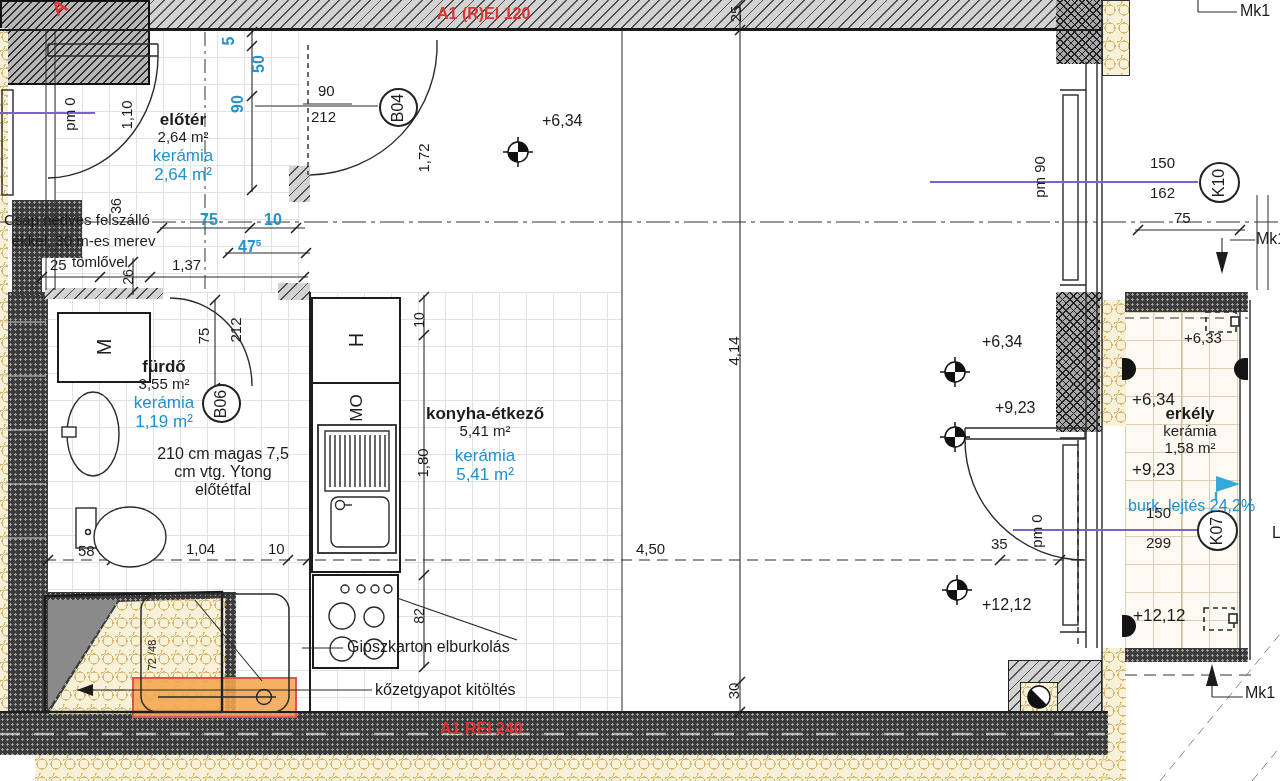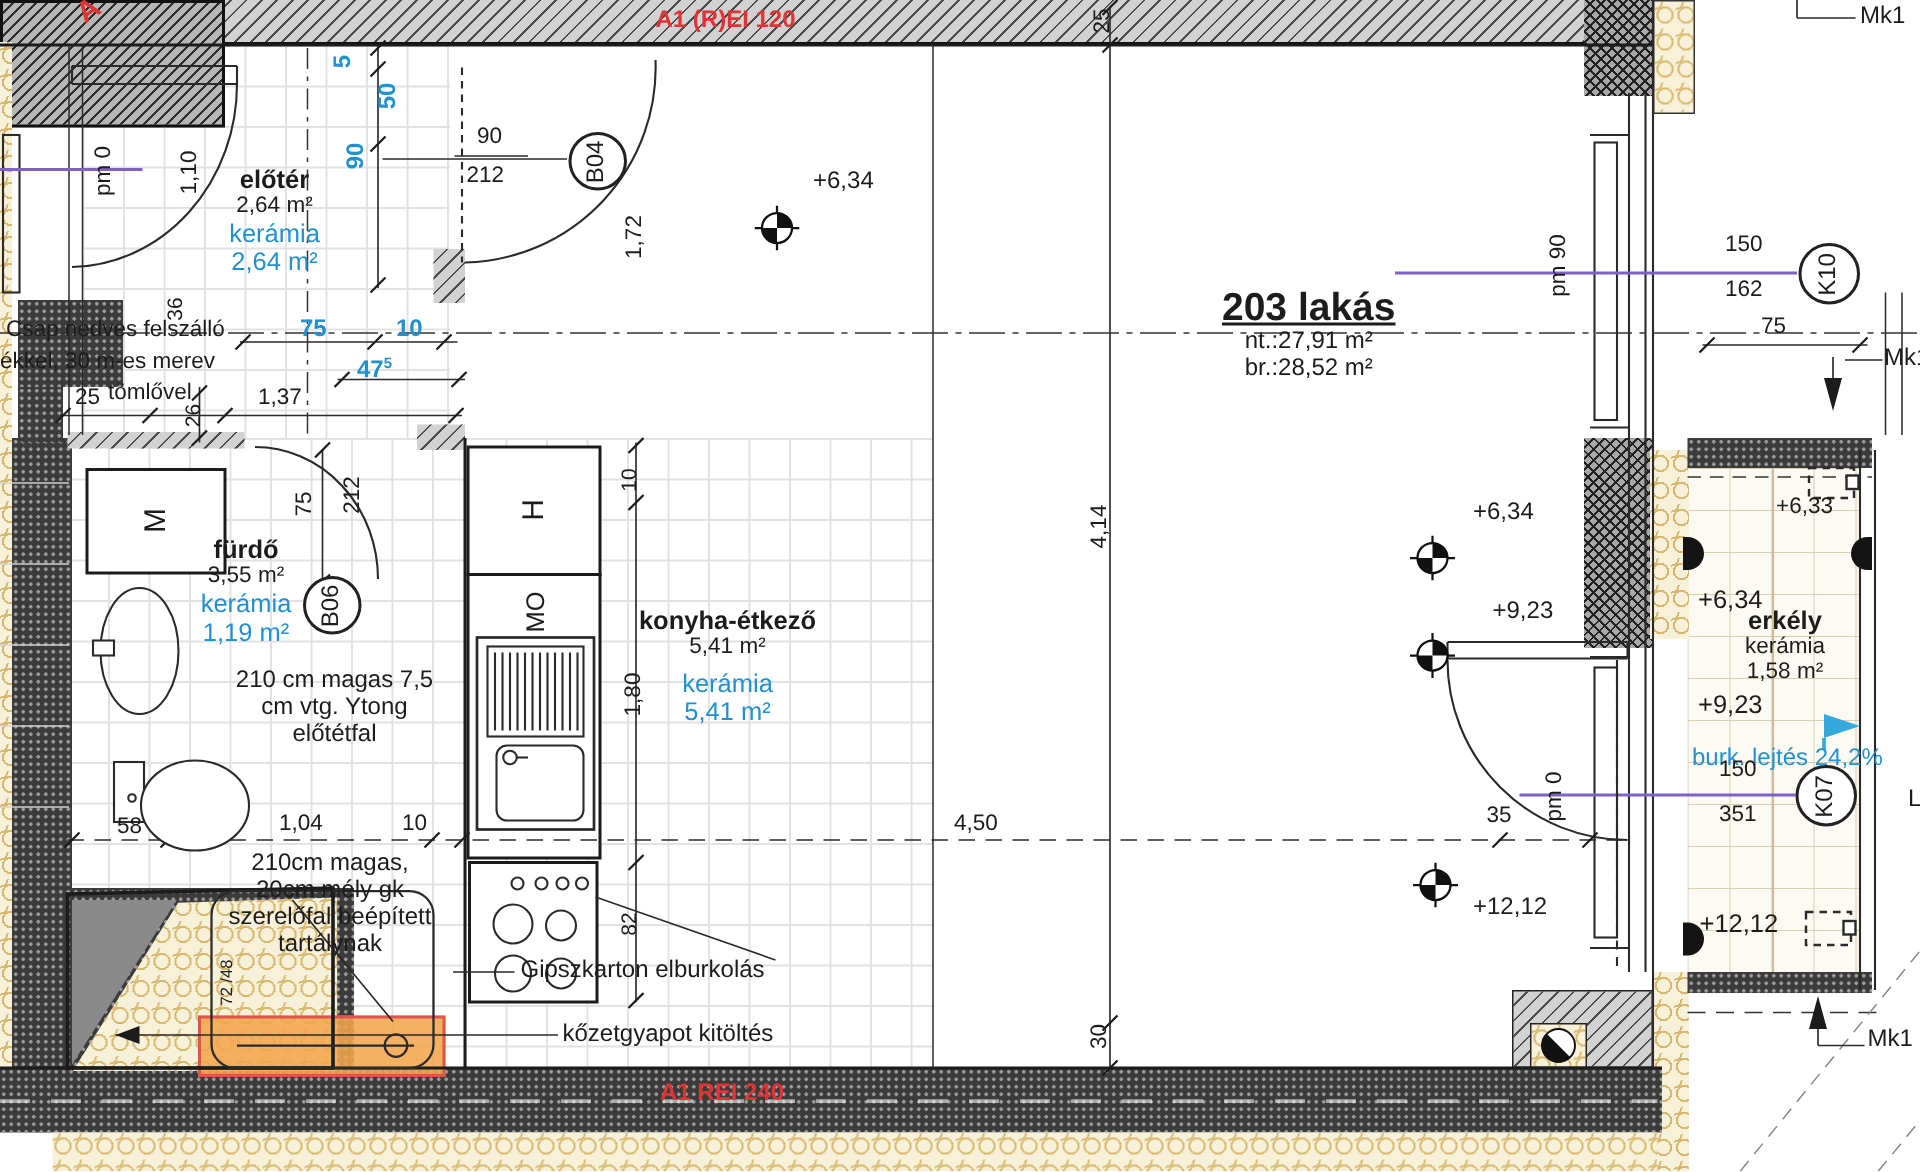--- a/index.html
+++ b/index.html
@@ -269,25 +269,20 @@
   <div class="lbl" style="left:1197px;top:510px;width:41px;height:41px">
       <span>K07</span>
     </div>
 
   <div class="abs txt-layer" style="left:0;top:0;width:1280px;height:781px">
 
     <div class="t red s16" style="left:437px;top:5px">A1 (R)EI 120</div>
     <div class="t red s20" style="left:52px;top:-4px;transform:rotate(-35deg)">A</div>
     <div class="t red s16" style="left:440px;top:720px">A1 REI 240</div>
 
-    <div class="t ctr" style="left:795px;top:190px;width:155px">
-      <div class="b s26" style="text-decoration:underline">203 lakás</div>
-      <div class="s16">nt.:27,91 m²</div>
-      <div class="s16">br.:28,52 m²</div>
-    </div>
 
     <div class="t ctr" style="left:118px;top:110px;width:130px">
       <div class="b s17">előtér</div>
       <div>2,64 m²</div>
       <div class="blue s17">kerámia</div>
       <div class="blue s17">2,64 m²</div>
     </div>
 
     <div class="t ctr" style="left:110px;top:357px;width:108px">
       <div class="b s17">fürdő</div>
@@ -314,35 +309,29 @@
     <div class="t s16" style="left:542px;top:112px">+6,34</div>
     <div class="t s16" style="left:982px;top:333px">+6,34</div>
     <div class="t s16" style="left:995px;top:399px">+9,23</div>
     <div class="t s16" style="left:982px;top:596px">+12,12</div>
     <div class="t" style="left:1184px;top:330px">+6,33</div>
     <div class="t s17" style="left:1132px;top:390px">+6,34</div>
     <div class="t s17" style="left:1132px;top:460px">+9,23</div>
     <div class="t s17" style="left:1133px;top:606px">+12,12</div>
 
     <div class="t" style="left:4px;top:212px">Csap nedves felszálló</div>
-    <div class="t" style="left:0px;top:233px">ékkel, 30 m-es merev</div>
+    <div class="t" style="left:12px;top:233px">ékkel, 30 m-es merev</div>
     <div class="t" style="left:72px;top:254px">tömlővel</div>
 
     <div class="t ctr s16" style="left:128px;top:445px;width:190px">
       <div>210 cm magas 7,5</div>
       <div>cm vtg. Ytong</div>
       <div>előtétfal</div>
     </div>
 
-    <div class="t ctr s16" style="left:136px;top:567px;width:168px">
-      <div>210cm magas,</div>
-      <div>20cm mély gk</div>
-      <div>szerelőfal beépített</div>
-      <div>tartálynak</div>
-    </div>
 
     <div class="t s16" style="left:347px;top:638px">Gipszkarton elburkolás</div>
     <div class="t s16" style="left:375px;top:681px">kőzetgyapot kitöltés</div>
 
     <div class="t rc" style="left:70px;top:114px">pm 0</div>
     <div class="t rc" style="left:1040px;top:177px">pm 90</div>
     <div class="t rc" style="left:1037px;top:531px">pm 0</div>
     <div class="t rc s20" style="left:104px;top:347px">M</div>
     <div class="t rc s20" style="left:356px;top:340px">H</div>
     <div class="t rc s17" style="left:357px;top:408px">MO</div>
@@ -378,15 +367,15 @@
     <div class="t rc" style="left:423px;top:463px">1,80</div>
     <div class="t rc s14" style="left:420px;top:616px">82</div>
     <div class="t rc" style="left:734px;top:351px">4,14</div>
     <div class="t" style="left:636px;top:541px">4,50</div>
     <div class="t rc" style="left:734px;top:691px">30</div>
     <div class="t" style="left:991px;top:536px">35</div>
     <div class="t" style="left:1150px;top:155px">150</div>
     <div class="t" style="left:1150px;top:185px">162</div>
     <div class="t" style="left:1174px;top:210px">75</div>
     <div class="t" style="left:1146px;top:505px">150</div>
-    <div class="t" style="left:1146px;top:535px">351</div>
+    <div class="t" style="left:1146px;top:535px">299</div>
   </div>
 </div>
 
 </body></html>

